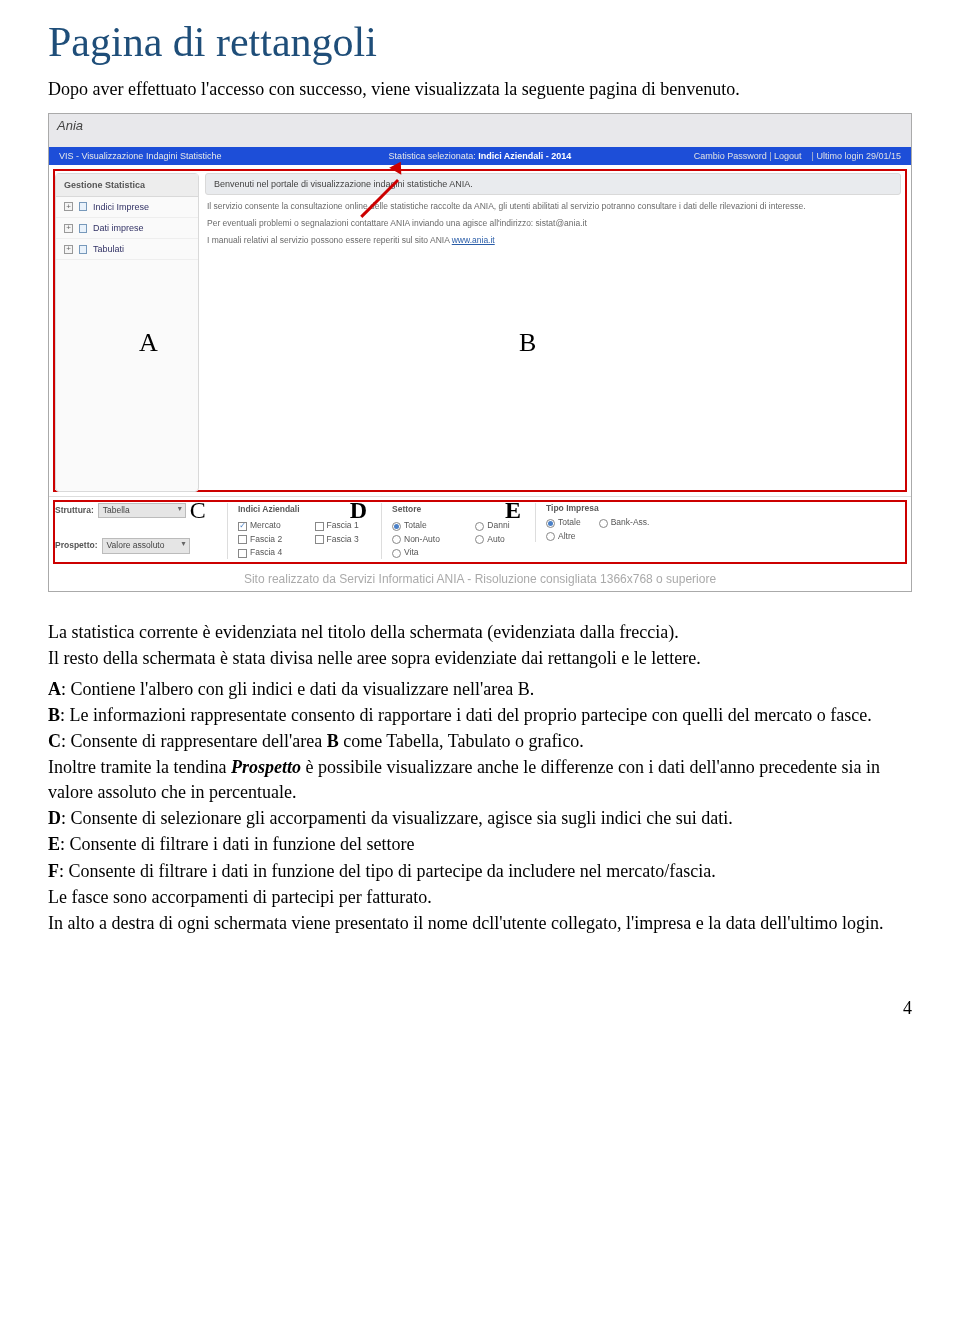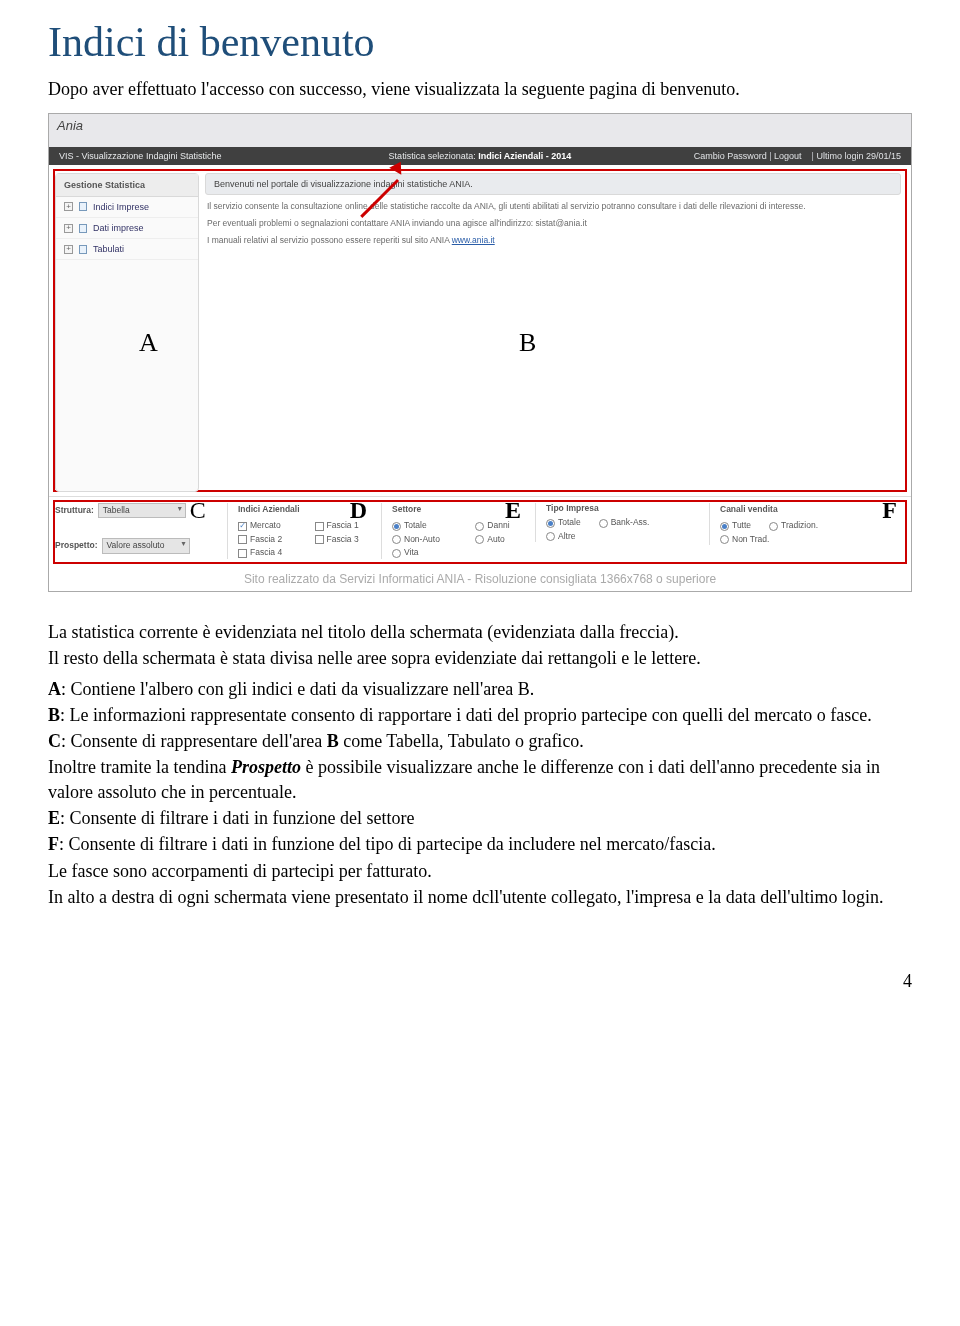--- a/index.html
+++ b/index.html
@@ -31,21 +31,21 @@
     margin-bottom: 28px;
   }
   .ss-topband {
     background: #e8e8eb;
     padding: 3px 8px 12px 8px;
     font-style: italic;
     font-size: 13px;
     color: #444;
   }
   .ss-subbar {
-    background: #404040;
+    background: #1d4ed8;
     color: #e6e8ea;
     display: flex;
     align-items: center;
     justify-content: space-between;
     font-size: 9px;
     font-style: normal;
     padding: 3px 10px;
     position: relative;
   }
   .ss-subbar .center { position: absolute; left: 50%; transform: translateX(-50%); white-space: nowrap; }
@@ -268,21 +268,21 @@
 
   .page-number {
     text-align: right;
     margin-top: 60px;
     font-size: 18px;
   }
 </style>
 </head>
 <body>
 
-<h1 class="page-title">Indici di benvenuto</h1>
+<h1 class="page-title">Pagina di rettangoli</h1>
 <p class="intro-line">Dopo aver effettuato l'accesso con successo, viene visualizzata la seguente pagina di benvenuto.</p>
 
 <div class="screenshot-wrap">
   <div class="ss-topband">Ania</div>
   <div class="ss-subbar">
     <span>VIS - Visualizzazione Indagini Statistiche</span>
     <span class="center">
       <span>Statistica selezionata: </span><b>Indici Aziendali - 2014</b>
     </span>
     <span class="right">
@@ -416,55 +416,34 @@
             </span>
         </div>
         <div class="opt-row-h" style="margin-top:2px">
           <span class="opt">
               <span class="rb"></span>
               <span>Altre</span>
             </span>
         </div>
       </div>
 
-      <div class="group" style="flex:1">
-        <div class="group-title">
-            <span>Canali vendita</span>
-            <span class="letter" style="margin-left:auto">F</span>
-          </div>
-        <div class="opt-row-h">
-          <span class="opt">
-              <span class="rb on"></span>
-              <span>Tutte</span>
-            </span>
-          <span class="opt">
-              <span class="rb"></span>
-              <span>Tradizion.</span>
-            </span>
-        </div>
-        <div class="opt-row-h" style="margin-top:2px">
-          <span class="opt">
-              <span class="rb"></span>
-              <span>Non Trad.</span>
-            </span>
-        </div>
-      </div>
     </div>
   </div>
   <div class="ss-footnote">Sito realizzato da Servizi Informatici ANIA - Risoluzione consigliata 1366x768 o superiore</div>
 </div>
 
 <div class="body-text">
   <p>La statistica corrente è evidenziata nel titolo della schermata (evidenziata dalla freccia).</p>
   <p>Il resto della schermata è stata divisa nelle aree sopra evidenziate dai rettangoli e le lettere.</p>
   <div class="defs-block">
     <p class="def"><span><b>A</b>: Contiene l'albero con gli indici e dati da visualizzare nell'area B.</span></p>
     <p class="def"><span><b>B</b>: Le informazioni rappresentate consento di rapportare i dati del proprio partecipe con quelli del mercato o fasce.</span></p>
     <p class="def"><span><b>C</b>: Consente di rappresentare dell'area <b>B</b> come Tabella, Tabulato o grafico.</span></p>
     <p class="def-sub justify"><span>Inoltre tramite la tendina <i><b>Prospetto</b></i> è possibile visualizzare anche le differenze con i dati dell'anno precedente sia in valore assoluto che in percentuale.</span></p>
+    <p class="def"><span><b>D</b>: Consente di selezionare gli accorpamenti da visualizzare, agisce sia sugli indici che sui dati.</span></p>
     <p class="def"><span><b>E</b>: Consente di filtrare i dati in funzione del settore</span></p>
     <p class="def"><span><b>F</b>: Consente di filtrare i dati in funzione del tipo di partecipe da includere nel mercato/fascia.</span></p>
     <p class="def-sub"><span>Le fasce sono accorpamenti di partecipi per fatturato.</span></p>
   </div>
   <p class="closing">In alto a destra di ogni schermata viene presentato il nome dcll'utente collegato, l'impresa e la data dell'ultimo login.</p>
 </div>
 
 <div class="page-number">4</div>
 
 </body></html>

